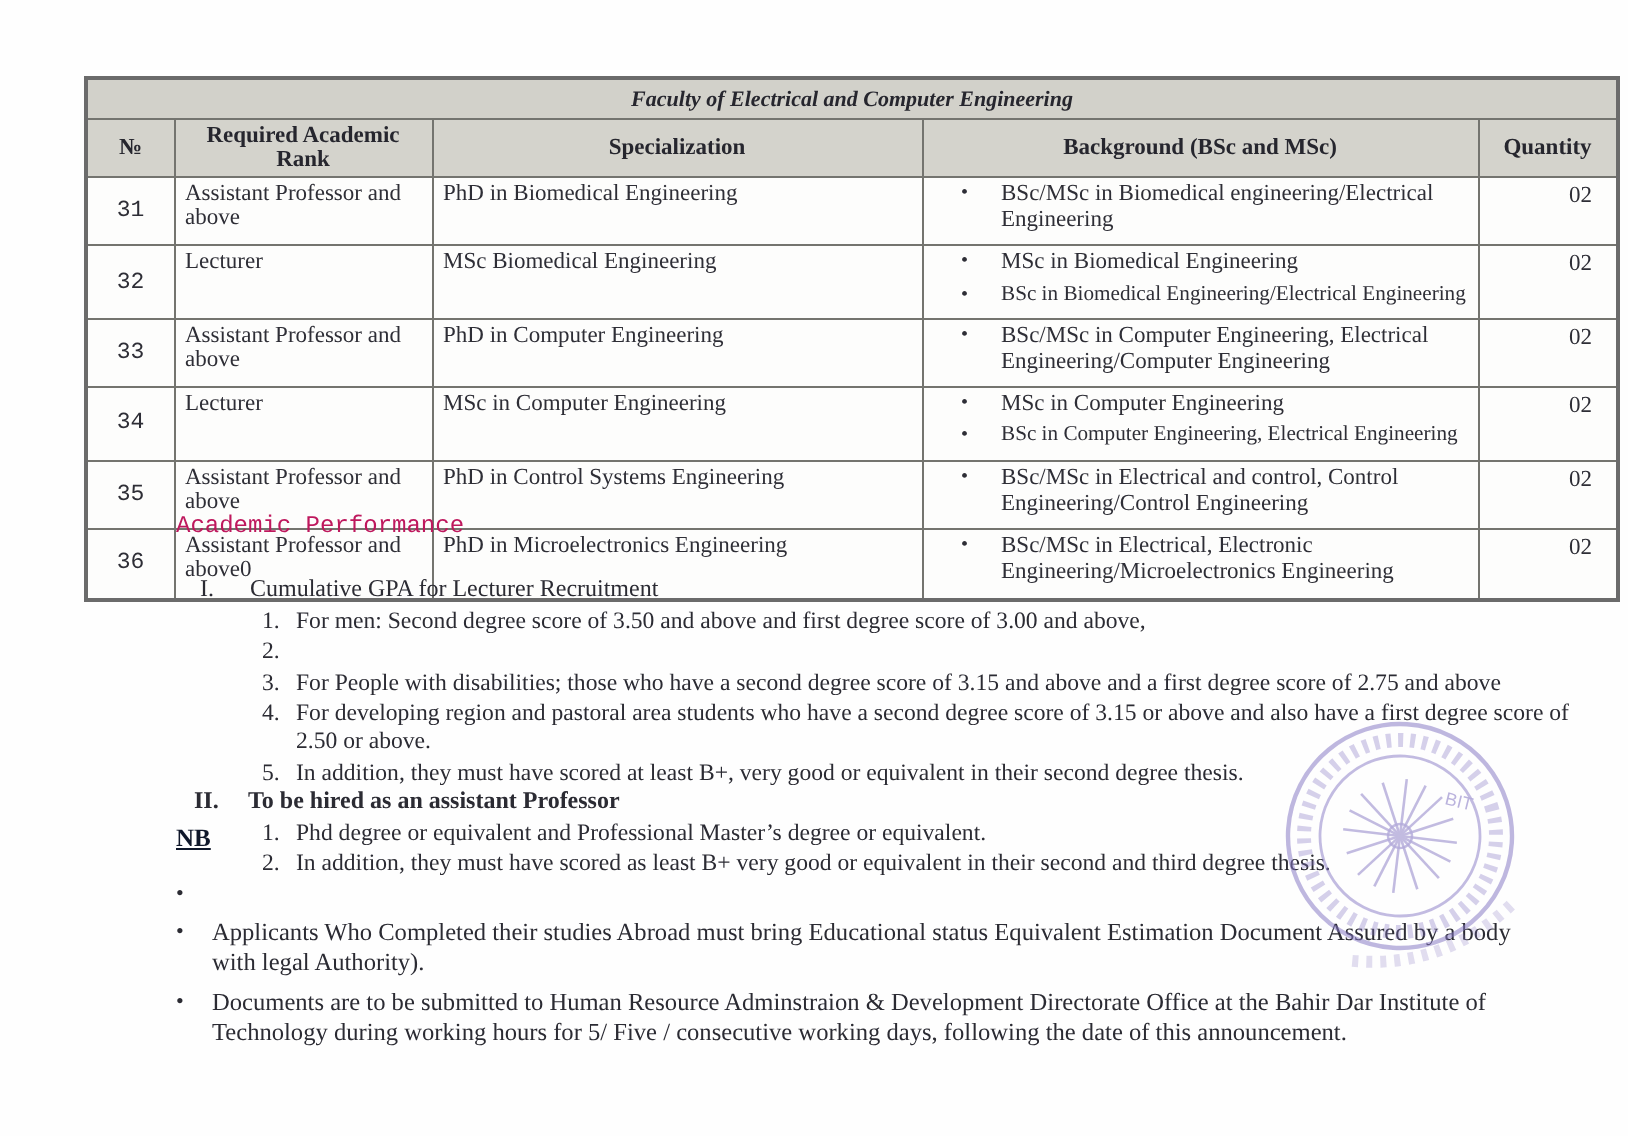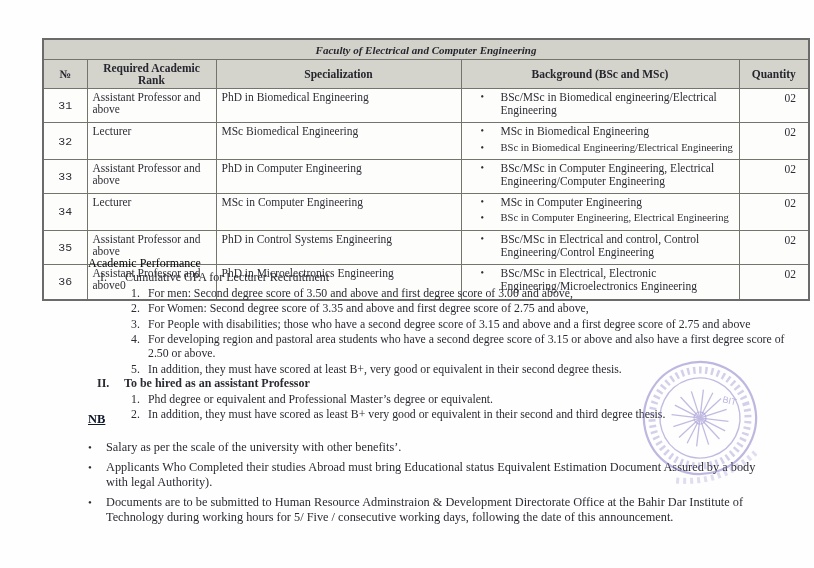--- a/index.html
+++ b/index.html
@@ -33,21 +33,21 @@
   }
   .vacancy-table tr.data-row td{height:25px;}
   td.c-no{text-align:center;vertical-align:middle;font-family:Liberation Mono, monospace;}
   td.c-qty{text-align:center;vertical-align:top;padding-top:3px;padding-left:38px;}
   ul.bg-list{margin:0;padding:0;list-style:none;}
   ul.bg-list li{display:flex;margin:0 0 3px 14px;line-height:1.15;}
   ul.bg-list .marker{width:20px;flex:0 0 20px;font-size:10px;}
   ul.bg-list li.small{font-size:10.6px;}
   
   .academic{position:absolute;left:88px;top:256px;width:700px;line-height:1.2;}
-  .ap-heading{font-family:Liberation Serif, serif;font-size:12px;color:#000000;margin-bottom:0;}
+  .ap-heading{font-family:Liberation Mono, monospace;font-size:12px;color:#be185d;margin-bottom:17px;}
   .ap-sec1-head{display:flex;margin-left:12px;font-size:12px;}
   .ap-sec1-head .roman{width:25px;flex:0 0 25px;}
   .ap-sec2-head{display:flex;margin-left:9px;font-size:12px;font-weight:bold;}
   .ap-sec2-head .roman{width:27px;flex:0 0 27px;}
   .ap-items{margin-left:43px;}
   .ap-item{display:flex;font-size:11.8px;line-height:1.22;margin-top:1px;width:668px;}
   .ap-item .num{width:17px;flex:0 0 17px;}
   
   .nb{position:absolute;left:88px;top:412px;width:690px;}
   .nb-heading{font-weight:bold;text-decoration:underline;font-size:12.5px;color:#0f172a;}
@@ -188,21 +188,20 @@
     <span class="roman">I.</span>
     <span>Cumulative GPA for Lecturer Recruitment</span>
   </div>
   <div class="ap-items">
     <div class="ap-item">
         <span class="num">1.</span>
         <span>For men: Second degree score of 3.50 and above and first degree score of 3.00 and above,</span>
       </div>
     <div class="ap-item">
         <span class="num">2.</span>
-        <span>For Women: Second degree score of 3.35 and above and first degree score of 2.75 and above,</span>
       </div>
     <div class="ap-item">
         <span class="num">3.</span>
         <span>For People with disabilities; those who have a second degree score of 3.15 and above and a first degree score of 2.75 and above</span>
       </div>
     <div class="ap-item">
         <span class="num">4.</span>
         <span>For developing region and pastoral area students who have a second degree score of 3.15 or above and also have a first degree score of 2.50 or above.</span>
       </div>
     <div class="ap-item">
@@ -225,21 +224,20 @@
         <span>In addition, they must have scored as least B+ very good or equivalent in their second and third degree thesis.</span>
       </div>
   </div>
 </div>
 
 <div class="nb">
   <div class="nb-heading">NB</div>
   <div class="nb-bullets">
     <div class="nb-bullet">
         <span class="marker">•</span>
-        <span>Salary as per the scale of the university with other benefits’.</span>
       </div>
     <div class="nb-bullet">
         <span class="marker">•</span>
         <span>Applicants Who Completed their studies Abroad must bring Educational status Equivalent Estimation Document Assured by a body with legal Authority).</span>
       </div>
     <div class="nb-bullet">
         <span class="marker">•</span>
         <span>Documents are to be submitted to Human Resource Adminstraion &amp; Development Directorate Office at the Bahir Dar Institute of Technology during working hours for 5/ Five / consecutive working days, following the date of this announcement.</span>
       </div>
   </div>

